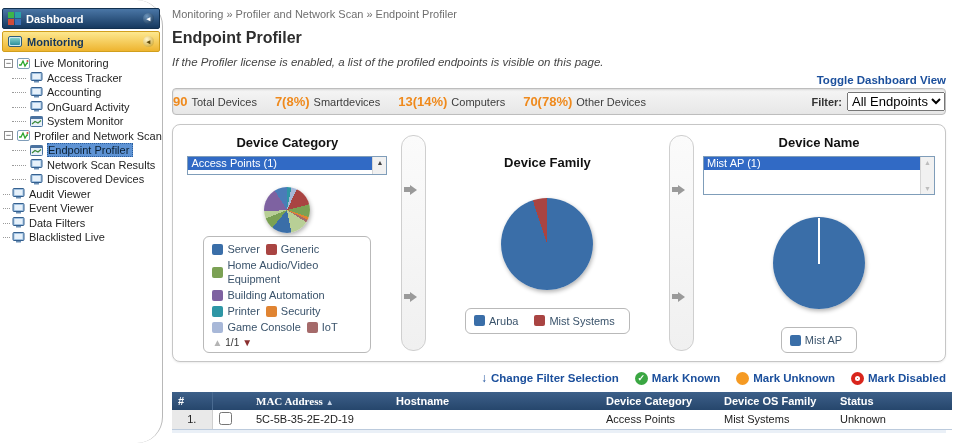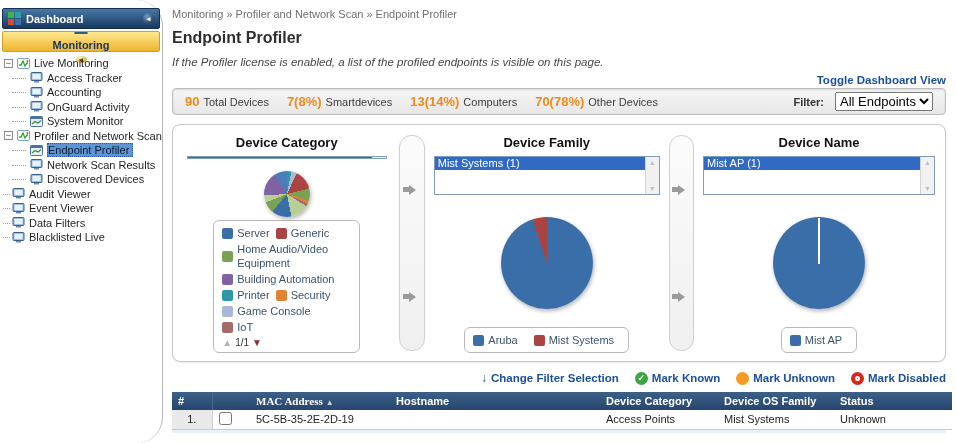--- a/index.html
+++ b/index.html
@@ -5,21 +5,21 @@
   * { box-sizing:border-box; margin:0; padding:0; }
   html,body { width:956px; height:443px; }
   body { font-family:"Liberation Sans", sans-serif; background:#fff; position:relative; overflow:hidden; }
 
   
   .sidebar { position:absolute; left:0; top:0; width:163px; height:443px; background:#fff;
              border-right:1px solid #b8b8b8; padding-top:8px;border-radius:26px; }
   .sb-bar { height:21px; margin:0 2px 2px 2px; display:flex; align-items:center; gap:5px;
             padding:0 5px; border-radius:2px; font-size:11px; font-weight:bold; cursor:pointer; }
   .sb-dashboard { background:linear-gradient(#4a76a6,#16395f); color:#fff; border:1px solid #12304f; }
-  .sb-monitoring { background:linear-gradient(#fde88f,#eeb42f); color:#14365c; border:1px solid #d19f1d;flex-direction:column; }
+  .sb-monitoring { background:linear-gradient(#fde88f,#eeb42f); color:#14365c; border:1px solid #d19f1d; }
   .sb-bar .lbl { flex:1; }
   .sb-circle { width:11px; height:11px; border-radius:50%; display:flex; align-items:center; justify-content:center;
                font-size:7px; line-height:1; }
   .sb-dashboard .sb-circle { background:radial-gradient(circle at 35% 30%,#6f97bf,#0e2b49); color:#fff; }
   .sb-monitoring .sb-circle { background:radial-gradient(circle at 35% 30%,#fff6cf,#c79b18); color:#5d4708; }
 
   .icon-dash-grid { width:13px; height:13px; display:grid; grid-template-columns:6px 6px; grid-template-rows:6px 6px; gap:1px; }
   .icon-dash-grid i { display:block; }
   .icon-monitor { width:14px; height:11px; background:#cfe9ef; border:1px solid #2d5d7a; border-radius:2px;
                   position:relative; }
@@ -40,26 +40,26 @@
   
   .main { position:absolute; left:164px; top:0; width:792px; height:443px; padding:8px 10px 0 8px; }
   .breadcrumb { font-size:11px; color:#6f6f6f; }
   h1.page-title { font-size:16px; font-weight:bold; color:#2e2e2e; margin-top:9px; }
   .desc { font-size:11.5px; font-style:italic; color:#454545; margin-top:9px; }
   .toggle-row { text-align:right; margin-top:2px; height:15px; }
   .link { color:#1b4f9c; font-weight:bold; font-size:11.5px; text-decoration:none; cursor:pointer; }
 
   .statsbar { margin-top:3px; height:27px; background:linear-gradient(#f5f5f5,#e7e7e7); border:1px solid #bdbdbd;
               border-radius:4px; box-shadow:inset 0 1px 2px rgba(0,0,0,.12); display:flex; align-items:center;
-              padding:0 12px; }
+              padding:0 0; }
   #stats { flex:1; display:flex; align-items:center; gap:6px; }
   .stat { display:flex; align-items:baseline; gap:4px; margin-right:12px; }
   .stat .v { color:#ef8a1d; font-weight:bold; font-size:13px; }
   .stat .l { color:#3c3c3c; font-size:11px; }
-  .filter { display:flex; align-items:center; gap:11px; font-size:11px; font-weight:bold; color:#333; }
+  .filter { display:flex; align-items:center; gap:5px; font-size:11px; font-weight:bold; color:#333; }
   .filter select { font-size:13px; height:19px; font-family:"Liberation Sans",sans-serif; }
 
   .panel { margin-top:9px; height:238px; background:#fff; border:1px solid #c6c6c6; border-radius:8px;
            box-shadow:0 1px 2px rgba(0,0,0,.08); display:flex; padding:8px 10px; }
   .col { display:flex; flex-direction:column; align-items:center; }
   .col-category { width:214px; }
   .col-family  { width:230px;justify-content:center; }
   .col-name    { flex:1; }
   .col-title { font-size:13px; font-weight:bold; color:#111; margin:2px 0 6px 0; }
 
@@ -82,21 +82,21 @@
   .lb-scroll.active .arr { color:#444; }
   .lb-scroll.inactive .arr { color:#bdbdbd; }
 
   .pie { border-radius:50%; box-shadow:1px 2px 4px rgba(0,0,0,.3); position:relative; flex:0 0 auto; }
   .pie .tick { position:absolute; left:calc(50% - 1px); top:1px; width:2px; height:50%; background:#fff; }
   .pie-cat { width:46px; height:46px; margin-top:12px; }
   .pie-big { width:92px; height:92px; margin-top:22px; }
 
   .legendbox { border:1px solid #b9b9b9; border-radius:6px; background:#fff; padding:4px 8px; font-size:11px;
                color:#3a536b; }
-  .legend-cat { margin-top:3px; width:147px; }
+  .legend-cat { margin-top:3px; width:168px; }
   .legend-line { margin-top:18px; display:flex; gap:10px; align-items:center; }
   .leg-item { display:inline-flex; align-items:center; gap:4px; margin:1px 6px 1px 0; line-height:14px; }
   .leg-sq { width:11px; height:11px; border-radius:2px; flex:0 0 auto; }
   .leg-pager { margin-top:2px; font-size:10px; color:#333; display:flex; align-items:center; gap:3px; }
   .pg-up { color:#b4b4b4; cursor:pointer; }
   .pg-down { color:#8a2f2f; cursor:pointer; }
 
   .actions { margin-top:8px; display:flex; justify-content:flex-end; align-items:center; gap:16px;
              font-size:11.5px; height:16px; }
   .action { display:flex; align-items:center; gap:4px; }
@@ -360,29 +360,20 @@
           <i class="head"></i>
         </span>
       <span class="gr-arrow">
           <i class="stem"></i>
           <i class="head"></i>
         </span>
     </div>
 
     <div class="col col-family">
       <div class="col-title">Device Family</div>
-      <div class="listbox">
-        <div class="lb-items" id="list-family">
-            <div class="lb-item sel">Mist Systems (1)</div>
-          </div>
-        <div class="lb-scroll inactive" id="scroll-family">
-            <span class="arr">▲</span>
-            <span class="arr">▼</span>
-          </div>
-      </div>
       <div class="pie pie-big" id="pie-family" style="background: conic-gradient(rgb(58, 110, 168) 0deg, rgb(58, 110, 168) 342deg, rgb(169, 68, 66) 342deg, rgb(169, 68, 66) 360deg);"></div>
       <div class="legendbox legend-line" id="legend-family">
           <span class="leg-item">
             <span class="leg-sq" style="background: rgb(58, 110, 168);"></span>
             <span>Aruba</span>
           </span>
           <span class="leg-item">
             <span class="leg-sq" style="background: rgb(169, 68, 66);"></span>
             <span>Mist Systems</span>
           </span>

